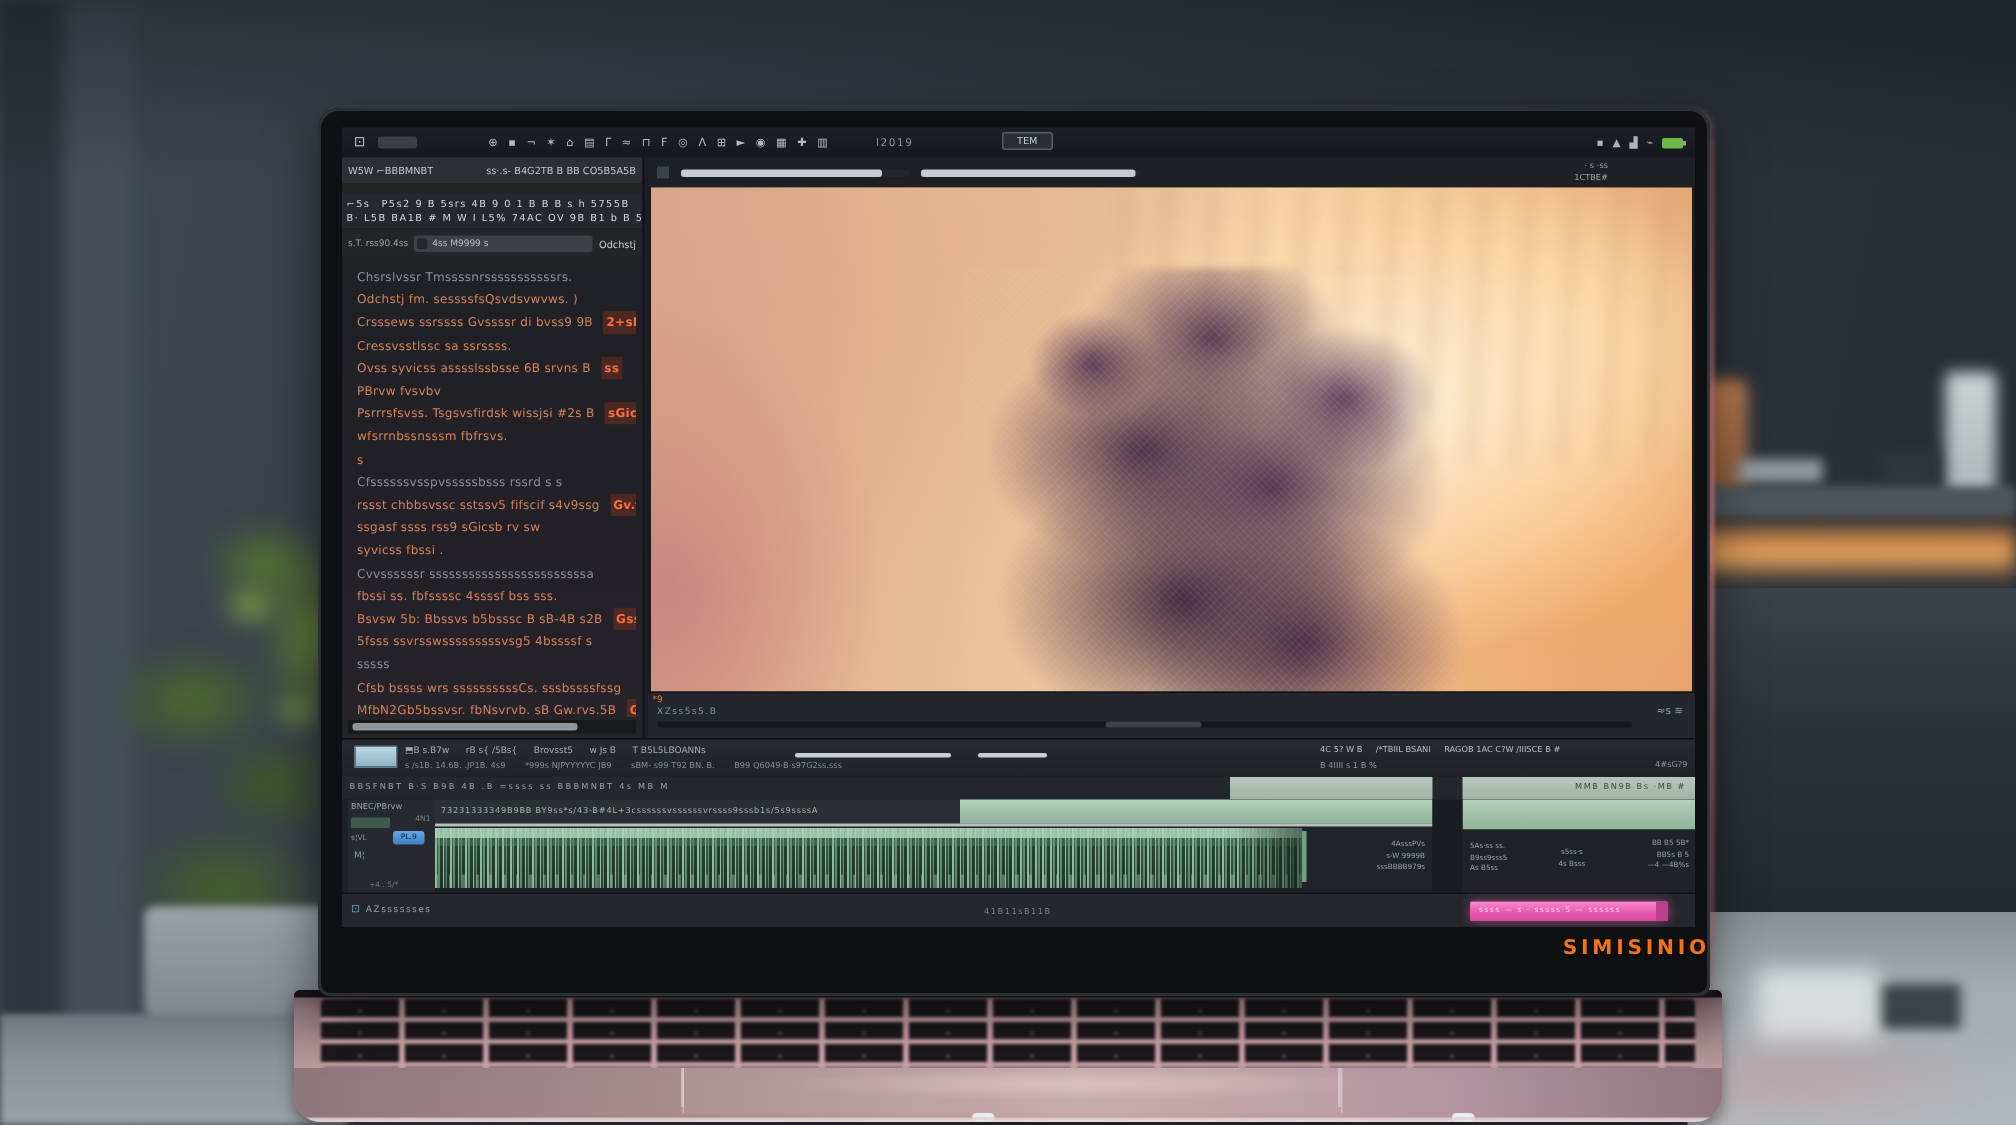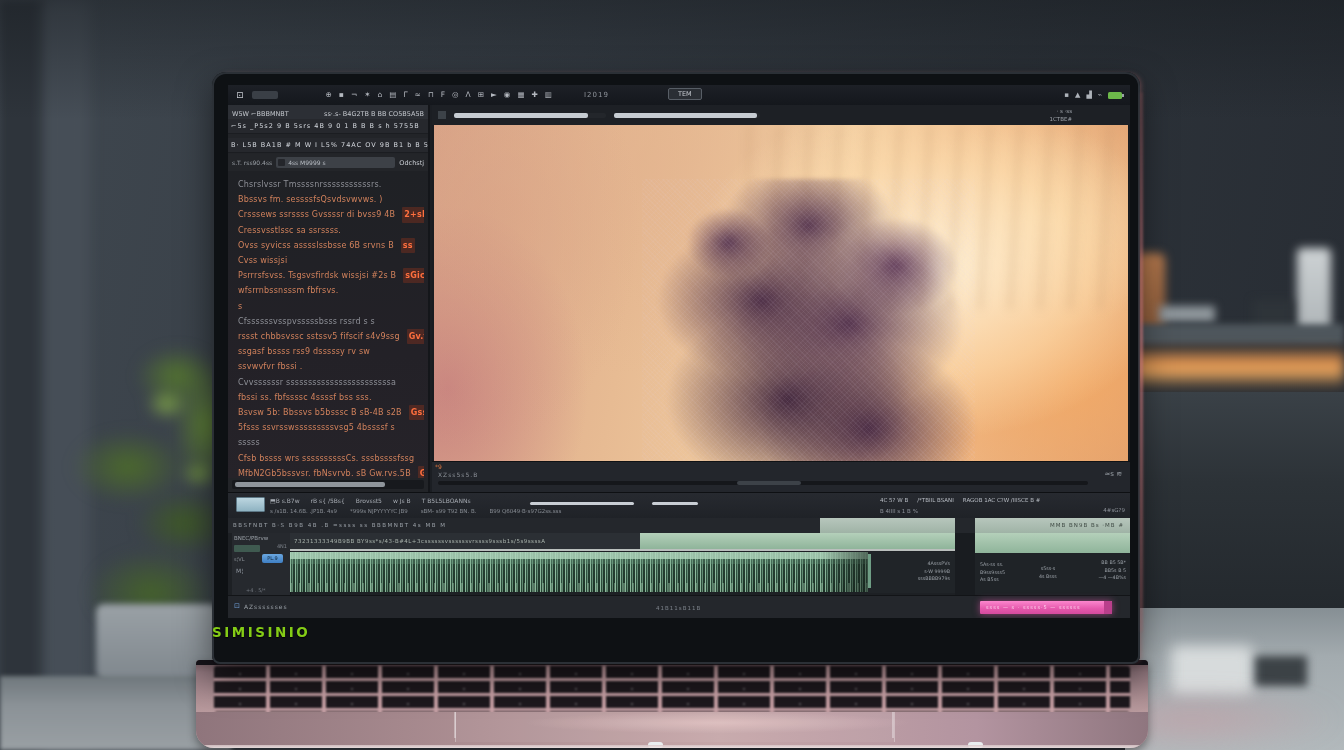--- a/index.html
+++ b/index.html
@@ -45,21 +45,21 @@
   .laptop-shadow{left:180px;top:730px;width:980px;height:22px;border-radius:50%;
       background:radial-gradient(closest-side,rgba(10,10,14,.55),transparent);filter:blur(8px);}
   .pink-glow{left:1040px;top:690px;width:304px;height:60px;filter:blur(12px);
       background:radial-gradient(closest-side,rgba(214,140,150,.4),transparent);}
   
   .lid{left:212px;top:72px;width:928px;height:592px;z-index:3;background:#0e1114;
       border-radius:14px 14px 8px 8px;
       box-shadow:inset 0 0 0 2px #2b3036, 0 14px 34px rgba(0,0,0,.5), 3px 0 5px -2px rgba(186,112,116,.5);}
   .rim-right{position:absolute;right:-3px;top:20px;width:3px;height:540px;border-radius:2px;
       background:linear-gradient(180deg,rgba(160,90,95,.2),rgba(205,120,125,.6),rgba(160,90,95,.2));filter:blur(1px);}
-  .brand{position:absolute;left:0;top:552px;width:100%;text-align:left;color:#84cc16;
+  .brand{position:absolute;left:0;top:552px;width:100%;text-align:right;color:#f97316;
       font-size:13.5px;font-weight:bold;letter-spacing:2.5px;filter:blur(.4px);
       text-shadow:0 1px 1px rgba(0,0,0,.8);}
   .base{left:196px;top:660px;width:952px;height:88px;z-index:2;overflow:hidden;
       border-radius:4px 4px 18px 18px;
       background:linear-gradient(180deg,#6d565c 0,#8f757c 14%,#ad8f93 44%,#c2a3a6 70%,#b6989c 100%);
       box-shadow:0 4px 10px rgba(0,0,0,.4);}
   .hinge-line{position:absolute;left:0;top:0;width:100%;height:5px;background:#17141a;}
   .keys{position:absolute;left:18px;top:6px;width:916px;height:46px;border-radius:3px;filter:blur(1px);
       background-color:#1d181d;
       background-image:
@@ -303,50 +303,50 @@
       <span>▟</span>
       <span>⌁</span>
       <span class="battery"></span>
     </div>
 
     <div class="lp">
       <div class="lp-tabs">
         <span>W5W ⌐BBBMNBT</span>
         <span>ss·.s- B4G2TB B BB  CO5B5A5B</span>
       </div>
-      <div class="lp-iconrow" style="top:14px">⌐5s _P5s2 9  B 5srs  4B 9  0 1 B B   B s h 5755B</div>
+      <div class="lp-iconrow" style="top:24px">⌐5s _P5s2 9  B 5srs  4B 9  0 1 B B   B s h 5755B</div>
       <div class="lp-iconrow" style="top:33px">B· L5B BA1B  # M W I L5% 74AC  OV 9B   B1 b  B  565·5B !</div>
       <div class="lp-search">
         <span class="lbl">s.T. rss90.4ss</span>
         <span class="lp-input">4ss M9999 s</span>
         <span class="lp-btn">Odchstj</span>
       </div>
       <div class="lp-list">
           <div class="note-line tone-dim">
           <span>Chsrslvssr Tmssssnrsssssssssssrs.</span>
 
         </div>
           <div class="note-line">
-          <span>Bbssvs fm. sessssfsQsvdsvwvws. )</span>
-
-        </div>
-          <div class="note-line">
-          <span>Crsssews ssrssss Gvssssr di bvss9 4B</span>
+          <span>Odchstj fm. sessssfsQsvdsvwvws. )</span>
+
+        </div>
+          <div class="note-line">
+          <span>Crsssews ssrssss Gvssssr di bvss9 9B</span>
           <span class="note-badge">2+sB</span>
         </div>
           <div class="note-line">
           <span>Cressvsstlssc sa ssrssss.</span>
 
         </div>
           <div class="note-line">
           <span>Ovss syvicss asssslssbsse 6B srvns B</span>
           <span class="note-badge">ss</span>
         </div>
           <div class="note-line">
-          <span>Cvss wissjsi</span>
+          <span>PBrvw fvsvbv</span>
 
         </div>
           <div class="note-line">
           <span>Psrrrsfsvss. Tsgsvsfirdsk wissjsi #2s B</span>
           <span class="note-badge">sGicsb</span>
         </div>
           <div class="note-line">
           <span>wfsrrnbssnsssm fbfrsvs.</span>
 
         </div>
@@ -356,25 +356,25 @@
         </div>
           <div class="note-line tone-dim">
           <span>Cfssssssvsspvsssssbsss rssrd    s s</span>
 
         </div>
           <div class="note-line">
           <span>rssst chbbsvssc sstssv5 fifscif s4v9ssg</span>
           <span class="note-badge">Gv.tss</span>
         </div>
           <div class="note-line">
-          <span>ssgasf bssss rss9 dsssssy rv sw</span>
-
-        </div>
-          <div class="note-line">
-          <span>ssvwvfvr fbssi .</span>
+          <span>ssgasf ssss rss9 sGicsb rv sw</span>
+
+        </div>
+          <div class="note-line">
+          <span>syvicss fbssi .</span>
 
         </div>
           <div class="note-line tone-dim">
           <span>Cvvssssssr ssssssssssssssssssssssssa</span>
 
         </div>
           <div class="note-line">
           <span>fbssi ss. fbfssssc 4ssssf bss    sss.</span>
 
         </div>

